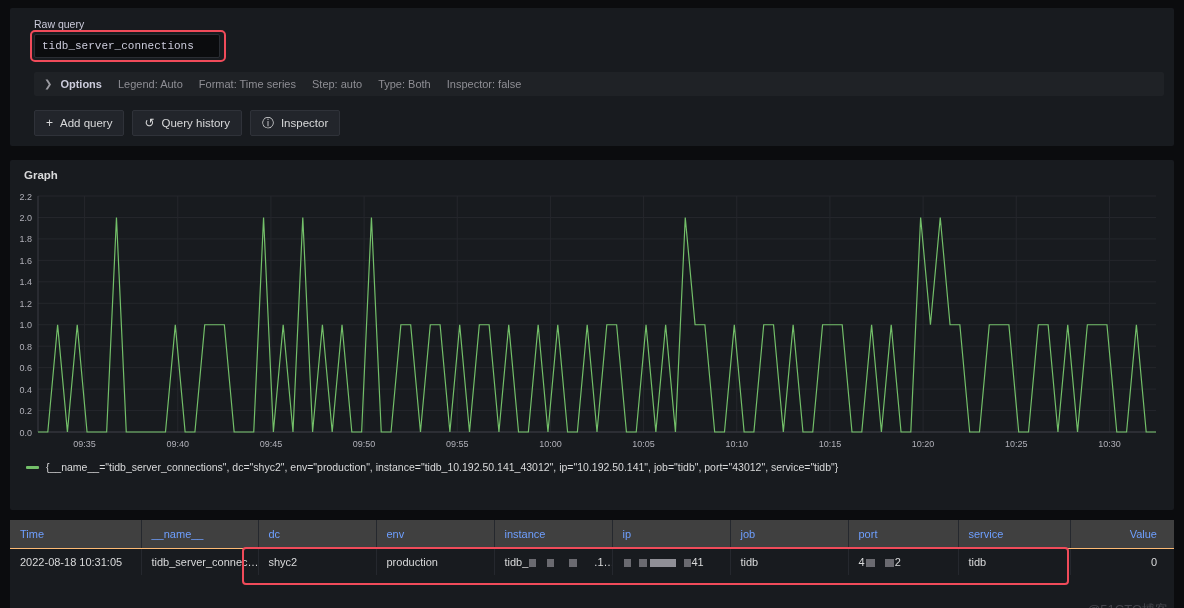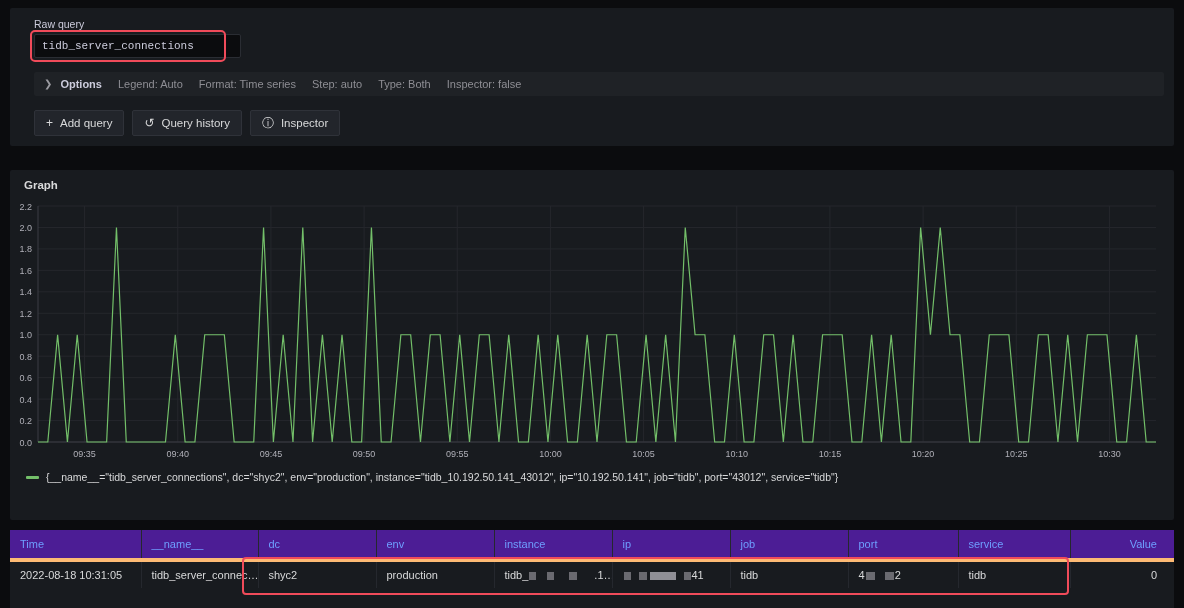--- a/index.html
+++ b/index.html
@@ -26,21 +26,21 @@
   }
   .raw-query-wrap { position: relative; margin-left: 14px; width: 186px; }
   .raw-query-input {
     background: #0b0c0e;
     border: 1px solid #2a2d33;
     border-radius: 2px;
     color: #ccccdc;
     font-family: "Liberation Mono", monospace;
     font-size: 11px;
     padding: 9px 7px;
-    width: 207px;
+    width: 186px;
     height: 24px;
     line-height: 14px;
     outline: none;
   }
   .annot-red-1 {
     position: absolute;
     left: -4px; top: -4px;
     width: 196px; height: 32px;
     border: 2px solid #f04b5a;
     border-radius: 5px;
@@ -74,21 +74,21 @@
     color: #d8d9da;
     font-size: 11.5px;
     font-weight: 500;
     cursor: pointer;
     white-space: nowrap;
   }
   .qbtn .gl { font-size: 12px; color: #d8d9da; line-height: 1; }
 
   
   .graph-panel {
-    margin: 24px 10px 0 10px;
+    margin: 14px 10px 0 10px;
     background: #181b1f;
     border-radius: 2px;
     height: 350px;
     position: relative;
   }
   .panel-head {
     height: 30px;
     display: flex; align-items: center; justify-content: space-between;
     padding: 0 8px 0 14px;
   }
@@ -126,22 +126,22 @@
     position: relative;
   }
   .tbl { width: 100%; border-collapse: collapse; table-layout: fixed; }
   .tbl th {
     text-align: left;
     font-size: 11px;
     color: #6e9fff;
     font-weight: 500;
     padding: 8px 0 8px 10px;
     border-right: 1px solid #25282e;
-    border-bottom: 4px solid #fdba74;
-    background: #4c1d95;
+    border-bottom: 1px solid #fdba74;
+    background: #404040;
     white-space: nowrap;
     margin-top: 16px;
   }
   .tbl th.num, .tbl td.num { text-align: right; padding-right: 17px; border-right: none; }
   .tbl td {
     font-size: 11px;
     color: #d8d9da;
     padding: 7px 0 7px 10px;
     border-right: 1px solid #25282e;
     white-space: nowrap;

